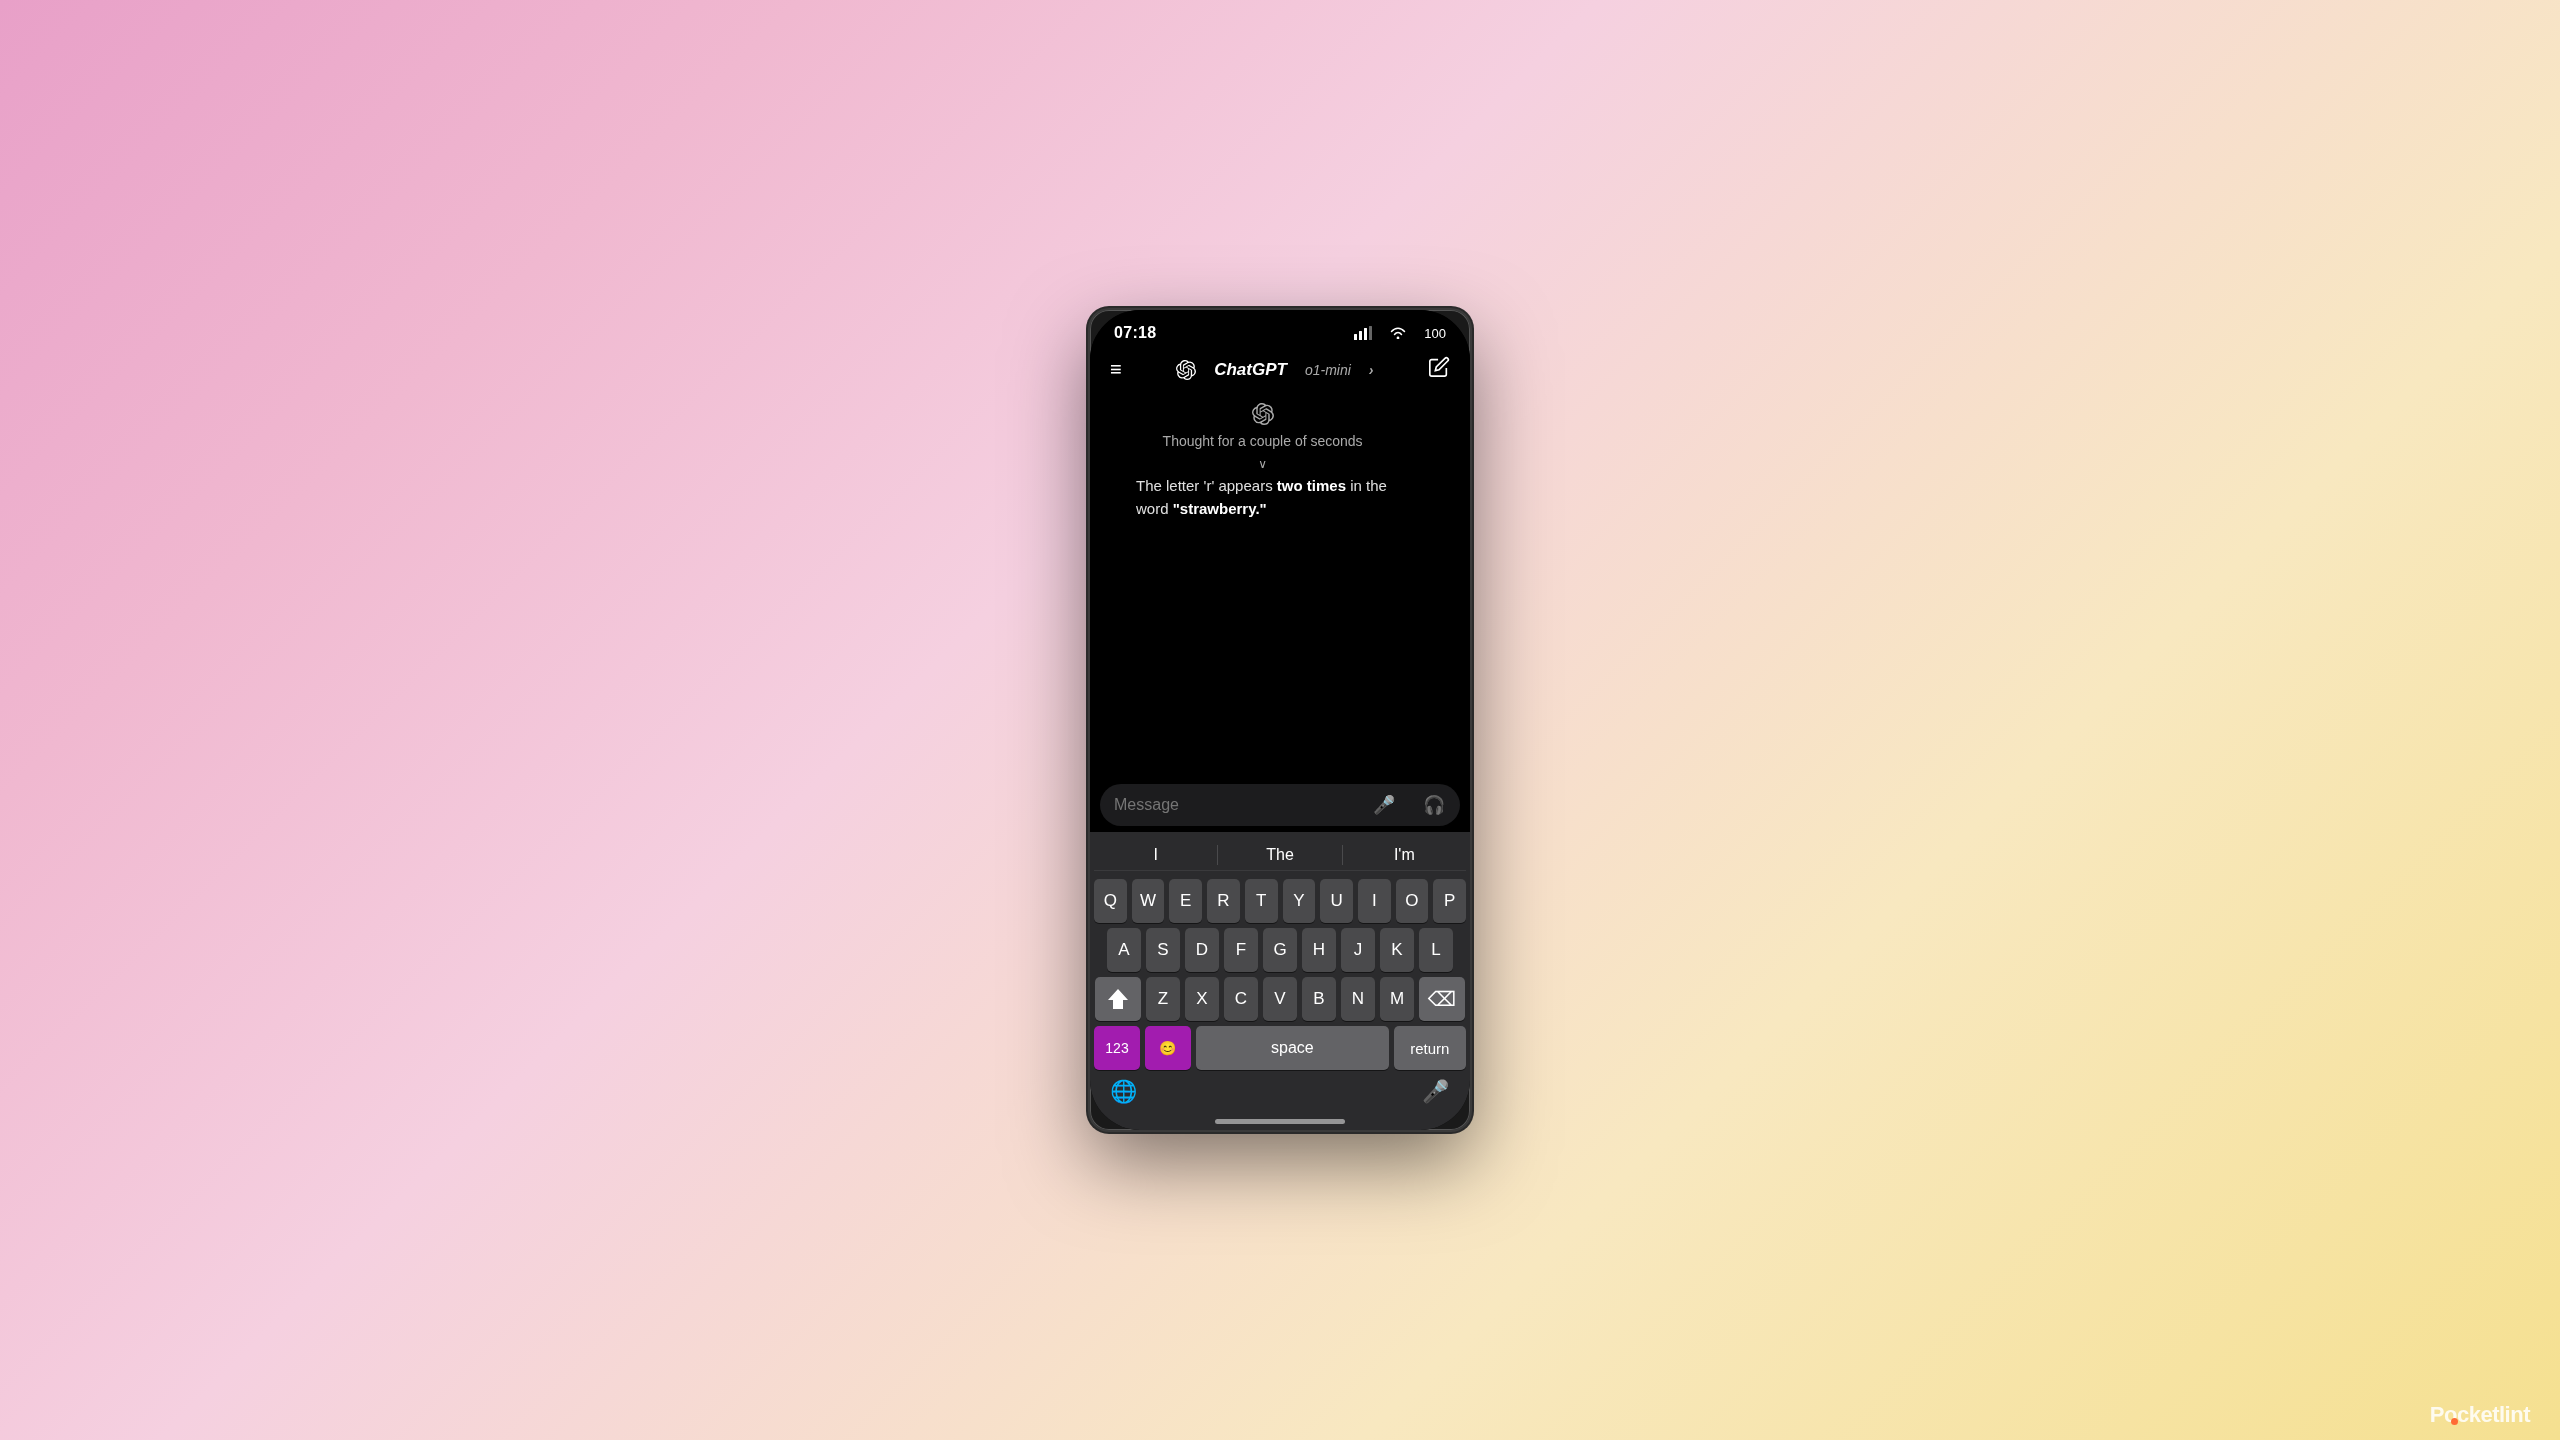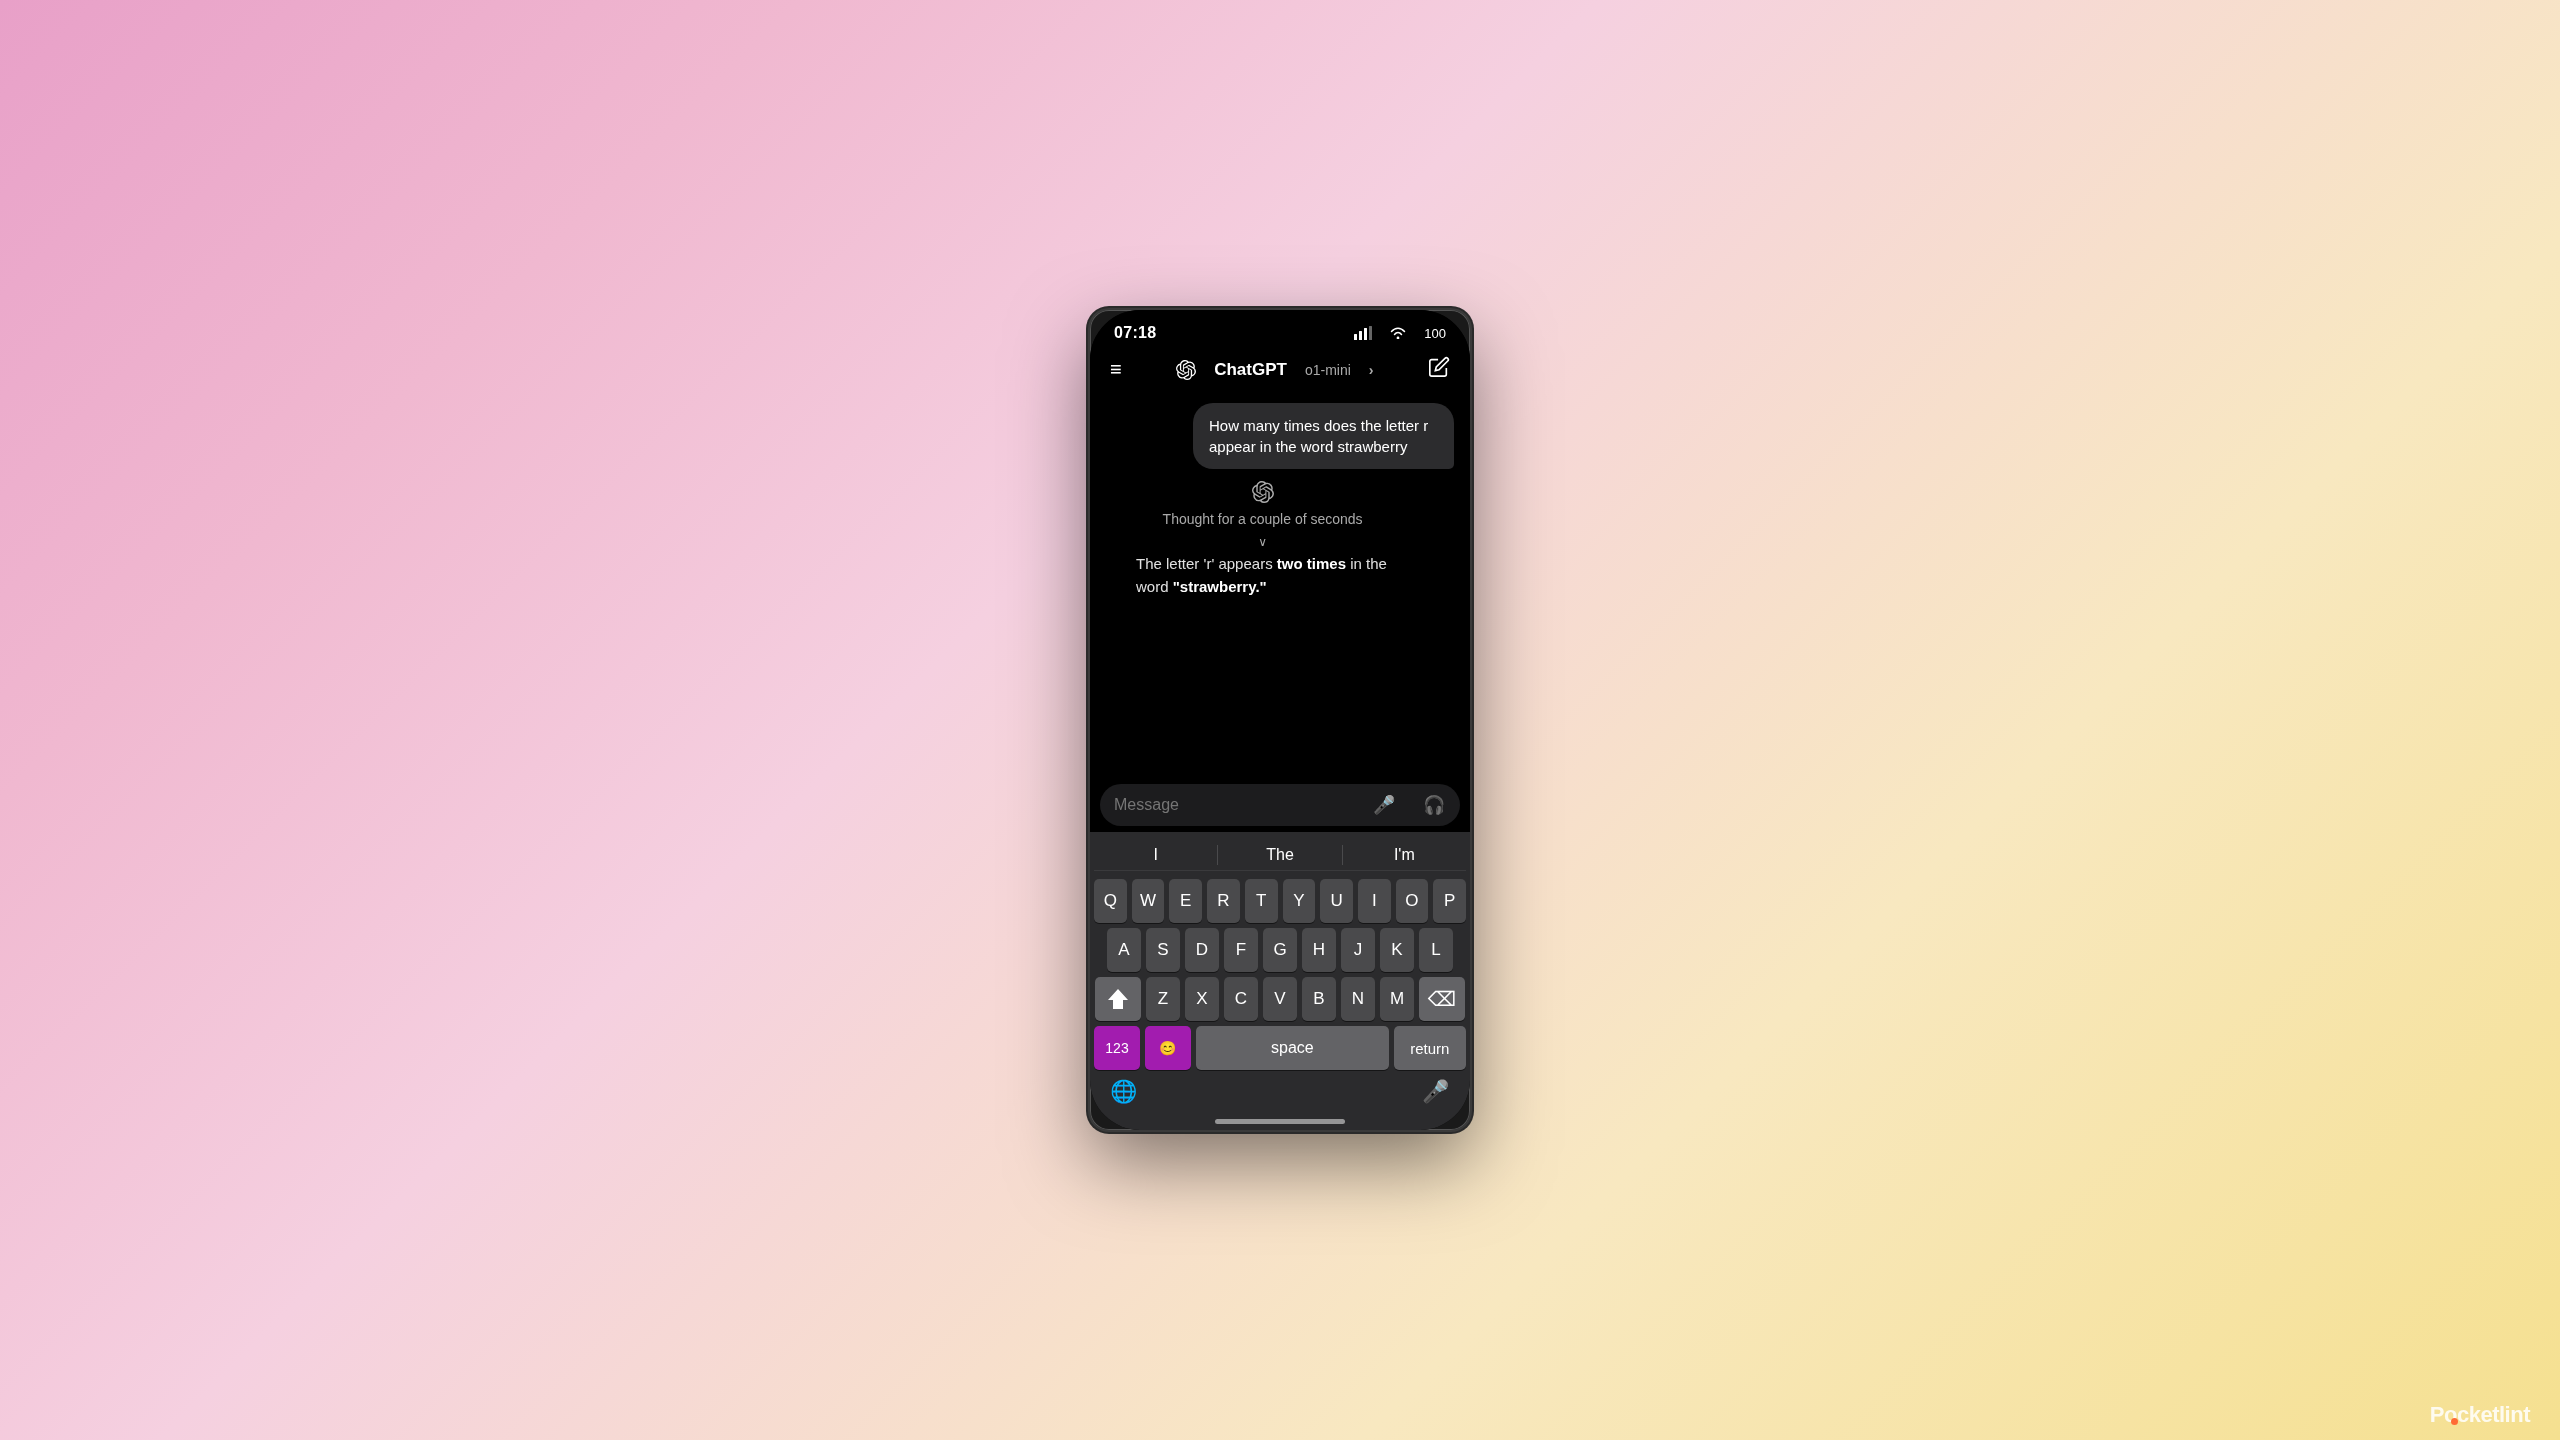--- a/index.html
+++ b/index.html
@@ -110,20 +110,21 @@
       cursor: pointer;
     }
 
     .nav-title {
       display: flex;
       align-items: center;
       gap: 18px;
       color: #fff;
       font-size: 17px;
       font-weight: 600;
+      font-style: italic;
     }
 
     .nav-title .model-badge {
       font-size: 14px;
       color: #aaa;
       font-weight: 400;
     }
 
     .nav-title .chevron {
       color: #aaa;
@@ -422,23 +423,20 @@
       <span class="nav-compose">
         <svg width="22" height="22" viewBox="0 0 24 24" fill="none" stroke="white" stroke-width="1.8">
           <path d="M11 4H4a2 2 0 0 0-2 2v14a2 2 0 0 0 2 2h14a2 2 0 0 0 2-2v-7"></path>
           <path d="M18.5 2.5a2.121 2.121 0 0 1 3 3L12 15l-4 1 1-4 9.5-9.5z"></path>
         </svg>
       </span>
     </div>
 
     <div class="chat-area">
 
-      <div class="user-message">
-        <span>How many times does the letter r appear in the word strawberry</span>
-      </div>
 
       <div class="ai-response">
         <div class="ai-thought">
           <svg class="ai-logo" viewBox="0 0 24 24">
             <path d="M22.2819 9.8211a5.9847 5.9847 0 0 0-.5157-4.9108 6.0462 6.0462 0 0 0-6.5098-2.9A6.0651 6.0651 0 0 0 4.9807 4.1818a5.9847 5.9847 0 0 0-3.9977 2.9 6.0462 6.0462 0 0 0 .7427 7.0966 5.98 5.98 0 0 0 .511 4.9107 6.051 6.051 0 0 0 6.5146 2.9001A5.9847 5.9847 0 0 0 13.2599 24a6.0557 6.0557 0 0 0 5.7718-4.2058 5.9894 5.9894 0 0 0 3.9977-2.9001 6.0557 6.0557 0 0 0-.7475-7.0729zm-9.022 12.6081a4.4755 4.4755 0 0 1-2.8764-1.0408l.1419-.0804 4.7783-2.7582a.7948.7948 0 0 0 .3927-.6813v-6.7369l2.02 1.1686a.071.071 0 0 1 .038.052v5.5826a4.504 4.504 0 0 1-4.4945 4.4944zm-9.6607-4.1254a4.4708 4.4708 0 0 1-.5346-3.0137l.142.0852 4.783 2.7582a.7712.7712 0 0 0 .7806 0l5.8428-3.3685v2.3324a.0804.0804 0 0 1-.0332.0615L9.74 19.9502a4.4992 4.4992 0 0 1-6.1408-1.6464zM2.3408 7.8956a4.485 4.485 0 0 1 2.3655-1.9728V11.6a.7664.7664 0 0 0 .3879.6765l5.8144 3.3543-2.0201 1.1685a.0757.0757 0 0 1-.071 0l-4.8303-2.7865A4.504 4.504 0 0 1 2.3408 7.872zm16.5963 3.8558L13.1038 8.364 15.1192 7.2a.0757.0757 0 0 1 .071 0l4.8303 2.7913a4.4944 4.4944 0 0 1-.6765 8.1042v-5.6772a.79.79 0 0 0-.407-.667zm2.0107-3.0231l-.142-.0852-4.7735-2.7818a.7759.7759 0 0 0-.7854 0L9.409 9.2297V6.8974a.0662.0662 0 0 1 .0284-.0615l4.8303-2.7866a4.4992 4.4992 0 0 1 6.6802 4.66zM8.3065 12.863l-2.02-1.1638a.0804.0804 0 0 1-.038-.0567V6.0742a4.4992 4.4992 0 0 1 7.3757-3.4537l-.142.0805L8.704 5.459a.7948.7948 0 0 0-.3927.6813zm1.0976-2.3654l2.602-1.4998 2.6069 1.4998v2.9994l-2.5974 1.4997-2.6067-1.4997Z" fill="#aaa"></path>
           </svg>
           <span class="thought-label">Thought for a couple of seconds</span>
           <span class="thought-chevron">∨</span>
         </div>
         <div class="ai-text">

